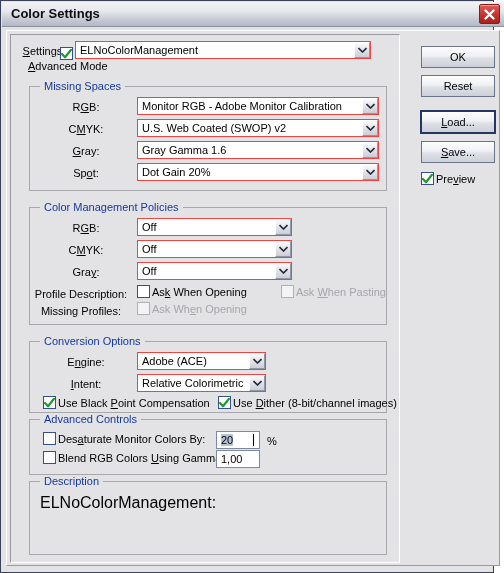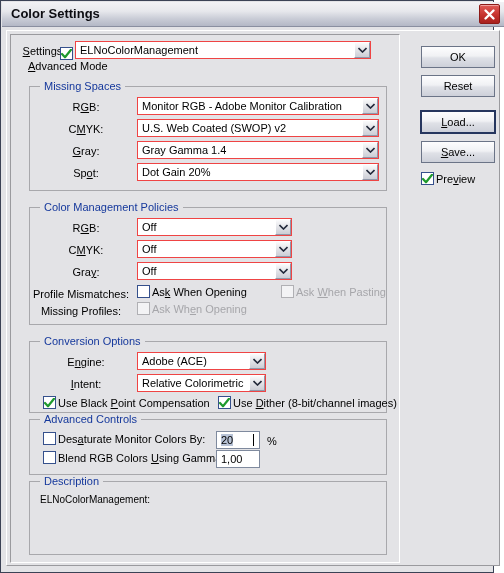--- a/index.html
+++ b/index.html
@@ -175,21 +175,21 @@
     color: #000;
   }
   .btn.focus {
     border: 1px solid #26365e;
     box-shadow: 0 0 0 1px #26365e;
   }
 
   
   .desc-text {
     position: absolute;
-    font-size: 10px;
+    font-size: 16px;
     color: #000;
   }
 </style>
 </head>
 <body>
 
 <div id="window">
 
   <div id="titlebar">
     <div id="title-text">Color Settings</div>
@@ -240,21 +240,21 @@
           <span class="val">U.S. Web Coated (SWOP) v2</span>
           <span class="arrow">
             <svg width="9" height="6" viewBox="0 0 9 6">
                 <path d="M0.5 1 L4.5 5 L8.5 1" stroke="#23293a" stroke-width="1.6" fill="none"></path>
               </svg>
           </span>
         </div>
 
         <div class="lbl" style="left:10px; top:58px; width:92px;"><span class="u">G</span>ray:</div>
         <div class="combo" style="left:107px; top:54px; width:242px;">
-          <span class="val">Gray Gamma 1.4</span>
+          <span class="val">Gray Gamma 1.6</span>
           <span class="arrow">
             <svg width="9" height="6" viewBox="0 0 9 6">
                 <path d="M0.5 1 L4.5 5 L8.5 1" stroke="#23293a" stroke-width="1.6" fill="none"></path>
               </svg>
           </span>
         </div>
 
         <div class="lbl" style="left:10px; top:80px; width:92px;">Sp<span class="u">o</span>t:</div>
         <div class="combo" style="left:107px; top:76px; width:242px;">
           <span class="val">Dot Gain 20%</span>
@@ -292,21 +292,21 @@
         <div class="lbl" style="left:10px; top:58px; width:92px;">Gra<span class="u">y</span>:</div>
         <div class="combo" style="left:107px; top:54px; width:155px;">
           <span class="val">Off</span>
           <span class="arrow">
             <svg width="9" height="6" viewBox="0 0 9 6">
                 <path d="M0.5 1 L4.5 5 L8.5 1" stroke="#23293a" stroke-width="1.6" fill="none"></path>
               </svg>
           </span>
         </div>
 
-        <div class="lbl" style="left:0px; top:80px; width:102px;">Profile Mismatches:</div>
+        <div class="lbl" style="left:0px; top:80px; width:102px;">Profile Description:</div>
         <div class="cbrow" style="left:107px; top:77px;">
           <span class="cb"></span>
           <span class="cbtext">As<span class="u">k</span> When Opening</span>
         </div>
         <div class="cbrow" style="left:223px; top:77px;margin-left:28px;">
           <span class="cb dim"></span>
           <span class="cbtext dim">Ask <span class="u">W</span>hen Pasting</span>
         </div>
 
         <div class="lbl" style="left:0px; top:97px; width:102px;">Missing Profiles:</div>

